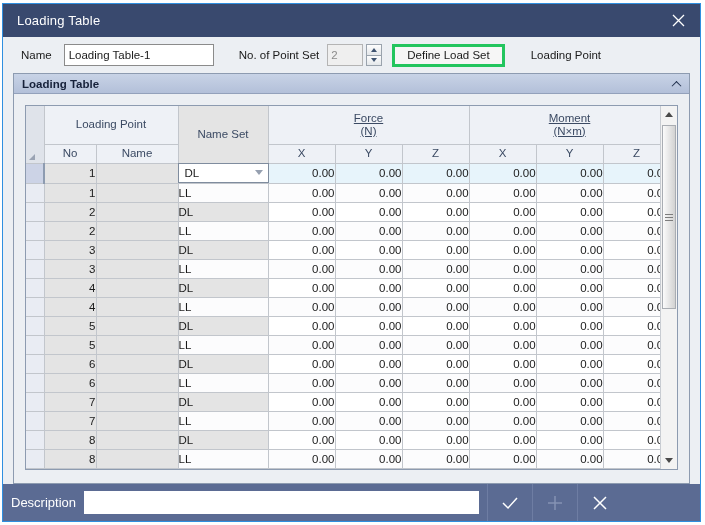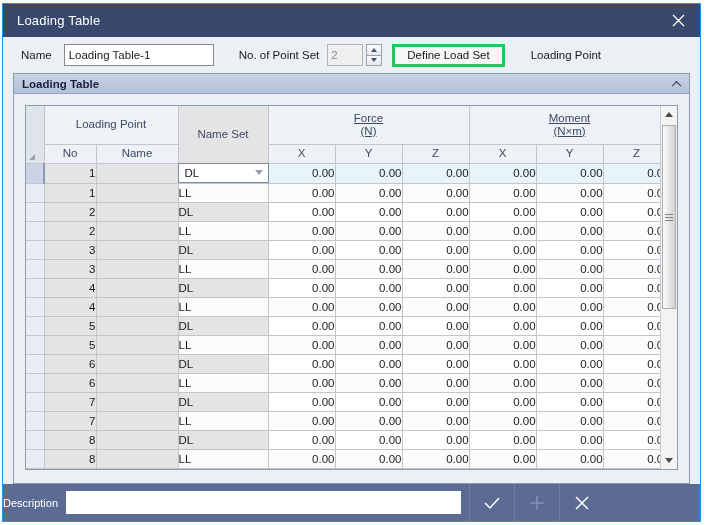--- a/index.html
+++ b/index.html
@@ -354,22 +354,23 @@
   
   #bottombar {
     height: 37px;
     flex: 0 0 auto;
     background: #5b6b93;
     display: flex;
     align-items: center;
     position: relative;
   }
   #desc-label {
+    margin-left: 8px;
     color: #ffffff;
-    font-size: 11px;
+    font-size: 13px;
   }
   #desc-input {
     margin-left: 8px;
     flex: 1 1 auto;
     margin-right: 8px;
     height: 23px;
     border: 1px solid #ffffff;
     background: #ffffff;
     font-family: "Liberation Sans", sans-serif;
     font-size: 11.5px;

